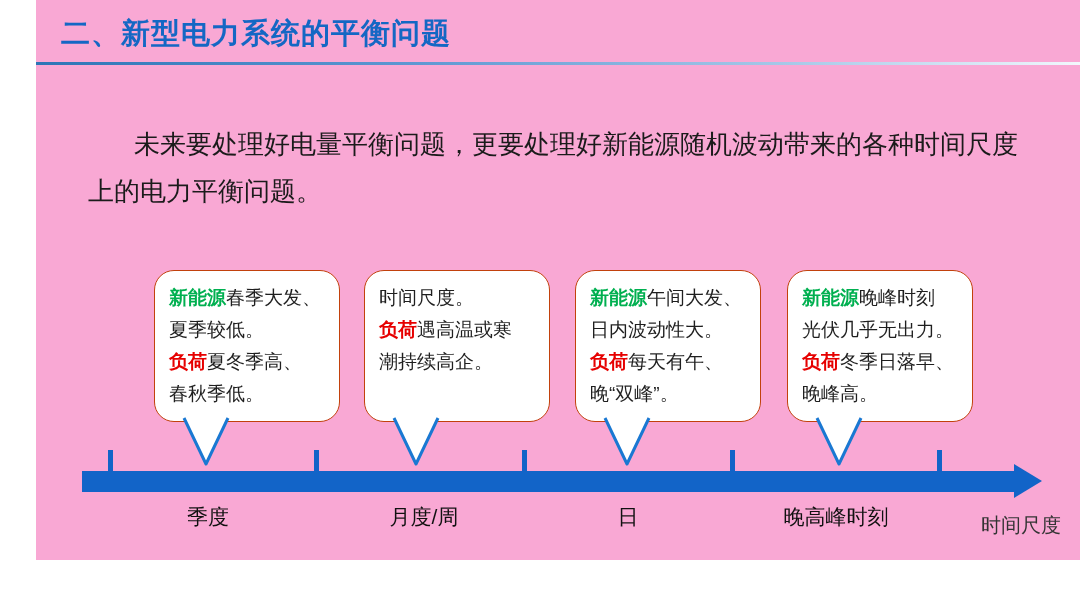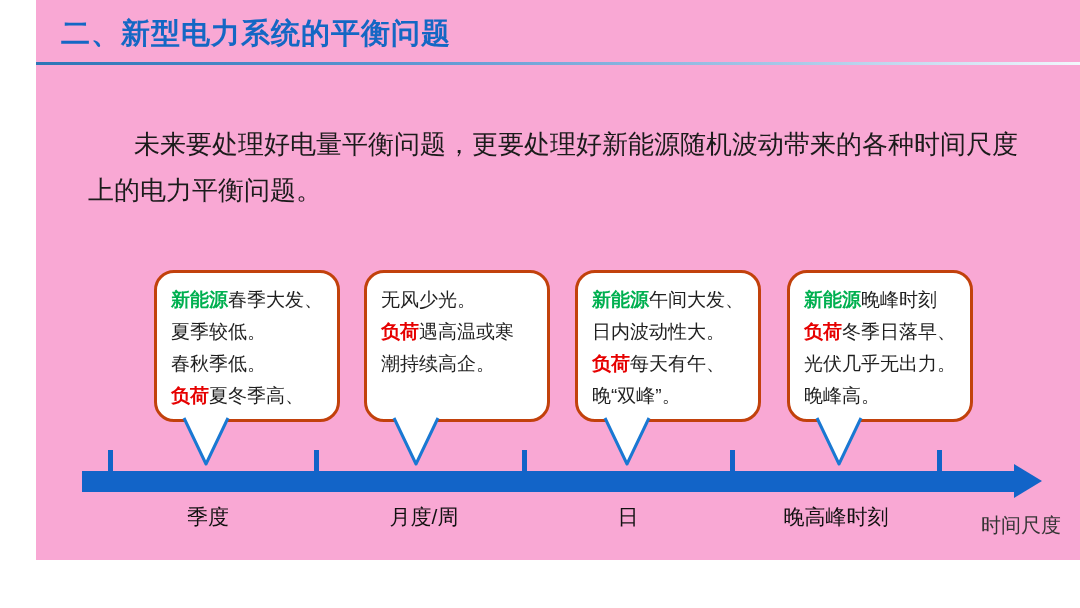--- a/index.html
+++ b/index.html
@@ -37,30 +37,30 @@
 
   
   .intro-line {
     position: absolute;
     font-size: 26px;
     line-height: 32px;
     color: #1b1b1b;
     white-space: nowrap;
   }
   .intro-line.l1 { left: 98px; top: 128px; }
-  .intro-line.l2 { left: 52px; top: 175px; font-family: Liberation Serif, serif; }
+  .intro-line.l2 { left: 52px; top: 175px; }
 
   
   .bubble {
     position: absolute;
     top: 270px;
     width: 186px;
     height: 152px;
     background: #ffffff;
-    border: 3px solid #c2410c;
+    border: 1px solid #c2410c;
     border-radius: 20px;
     padding: 11px 10px 0 14px;
     z-index: 1;
   }
   .bline {
     font-size: 19px;
     line-height: 32px;
     color: #1f1f1f;
     white-space: nowrap;
   }
@@ -139,50 +139,50 @@
   <div class="header-underline"></div>
 
   <div>
     <div class="intro-line l1">未来要处理好电量平衡问题，更要处理好新能源随机波动带来的各种时间尺度</div>
     <div class="intro-line l2">上的电力平衡问题。</div>
   </div>
 
   <div class="bubble" style="left:118px">
     <div class="bline"><span class="hl-green">新能源</span><span>春季大发、</span></div>
     <div class="bline">夏季较低。</div>
+    <div class="bline"><span class="hl-red">负荷</span><span>夏冬季高、</span></div>
     <div class="bline">春秋季低。</div>
-    <div class="bline"><span class="hl-red">负荷</span><span>夏冬季高、</span></div>
   </div>
   <svg class="tail" style="left:145px" viewBox="0 0 50 50">
       <path d="M3 1 L25 47 L47 1" fill="#ffffff" stroke="#1A78D2" stroke-width="3" stroke-linejoin="round"></path>
     </svg>
 
   <div class="bubble" style="left:328px">
-    <div class="bline">无风少光。</div>
+    <div class="bline">时间尺度。</div>
     <div class="bline"><span class="hl-red">负荷</span><span>遇高温或寒</span></div>
     <div class="bline">潮持续高企。</div>
   </div>
   <svg class="tail" style="left:355px" viewBox="0 0 50 50">
       <path d="M3 1 L25 47 L47 1" fill="#ffffff" stroke="#1A78D2" stroke-width="3" stroke-linejoin="round"></path>
     </svg>
 
   <div class="bubble" style="left:539px">
     <div class="bline"><span class="hl-green">新能源</span><span>午间大发、</span></div>
     <div class="bline">日内波动性大。</div>
     <div class="bline"><span class="hl-red">负荷</span><span>每天有午、</span></div>
     <div class="bline">晚“双峰”。</div>
   </div>
   <svg class="tail" style="left:566px" viewBox="0 0 50 50">
       <path d="M3 1 L25 47 L47 1" fill="#ffffff" stroke="#1A78D2" stroke-width="3" stroke-linejoin="round"></path>
     </svg>
 
   <div class="bubble" style="left:751px">
     <div class="bline"><span class="hl-green">新能源</span><span>晚峰时刻</span></div>
+    <div class="bline">光伏几乎无出力。</div>
     <div class="bline"><span class="hl-red">负荷</span><span>冬季日落早、</span></div>
-    <div class="bline">光伏几乎无出力。</div>
     <div class="bline">晚峰高。</div>
   </div>
   <svg class="tail" style="left:778px" viewBox="0 0 50 50">
       <path d="M3 1 L25 47 L47 1" fill="#ffffff" stroke="#1A78D2" stroke-width="3" stroke-linejoin="round"></path>
     </svg>
 
   <div class="tl-bar"></div>
   <div class="tl-head"></div>
   <div class="tl-tick" style="left:72px"></div>
   <div class="tl-tick" style="left:278px"></div>

